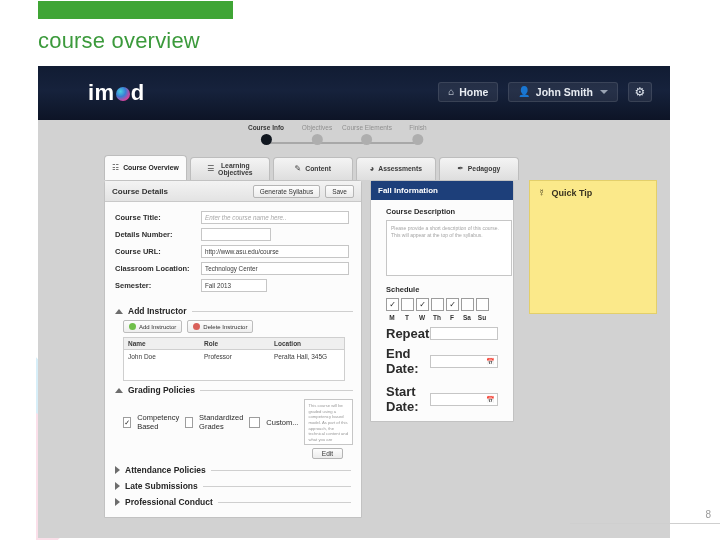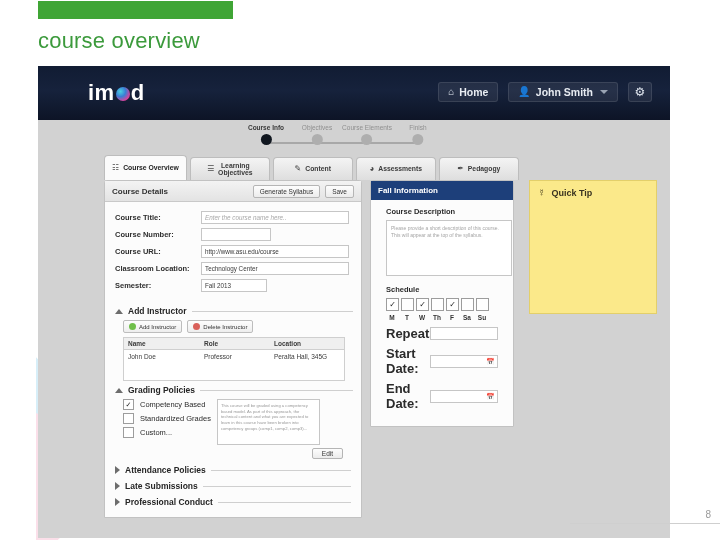--- a/index.html
+++ b/index.html
@@ -163,21 +163,21 @@
 
   table.grid{border-collapse:collapse;width:222px;margin-left:8px;background:#fff;border:1px solid #cfcfcf;}
   table.grid th{
     background:#efefef;border-bottom:1px solid #cfcfcf;
     font-size:6.5px;color:#3a3a3a;text-align:left;padding:2px 4px;font-weight:bold;
   }
   table.grid td{font-size:6.5px;color:#3a3a3a;padding:3px 4px;}
   .grid-pad{height:11px;}
 
   .gp-wrap{display:flex;gap:6px;margin-left:8px;}
-  .gp-list{display:flex;flex-direction:column;gap:3px;}
+  .gp-list{display:flex;flex-direction:row;gap:3px;}
   .gp-item{display:flex;align-items:center;gap:6px;}
   .cbx{
     width:9px;height:9px;border:1px solid #9d9d9d;background:#fff;
     display:flex;align-items:center;justify-content:center;
     font-size:7px;color:#222;line-height:1;
   }
   .gp-label{font-size:7.5px;color:#2b2b2b;}
   .gp-note{
     width:95px;height:38px;border:1px solid #c6c6c6;background:#fff;
     font-size:4.2px;color:#999;padding:3px;line-height:1.35;overflow:hidden;
@@ -309,21 +309,21 @@
           <span class="btn">Save</span>
         </span>
       </div>
 
       <div class="form">
         <div class="frow">
           <span class="flabel">Course Title:</span>
           <span class="fin ph w-lg">Enter the course name here..</span>
         </div>
         <div class="frow">
-          <span class="flabel">Course Number:</span>
+          <span class="flabel">Details Number:</span>
           <span class="fin w-md"></span>
         </div>
         <div class="frow">
           <span class="flabel">Course URL:</span>
           <span class="fin w-lg">http://www.asu.edu/course</span>
         </div>
         <div class="frow">
           <span class="flabel">Classroom Location:</span>
           <span class="fin w-lg">Technology Center</span>
         </div>
@@ -450,32 +450,32 @@
           <div class="day">
             <div class="day-box"></div>
             <span class="day-name">Su</span>
           </div>
         </div>
 
         <div class="srow">
           <span class="slabel">Repeats:</span>
           <span class="sin"></span>
         </div>
+        <div class="srow" style="margin-bottom:8px">
+          <span class="slabel">End Date:</span>
+          <span class="sin">
+              <span class="cal">📅</span>
+            </span>
+        </div>
         <div class="srow">
           <span class="slabel">Start Date:</span>
           <span class="sin">
               <span class="cal">📅</span>
             </span>
         </div>
-        <div class="srow" style="margin-bottom:8px">
-          <span class="slabel">End Date:</span>
-          <span class="sin">
-              <span class="cal">📅</span>
-            </span>
-        </div>
       </div>
     </div>
 
     <div class="tip">
       <div class="tip-head">
         <span class="bulb">☿</span>
         <span class="tip-title">Quick Tip</span>
       </div>
       <div></div>
     </div>

